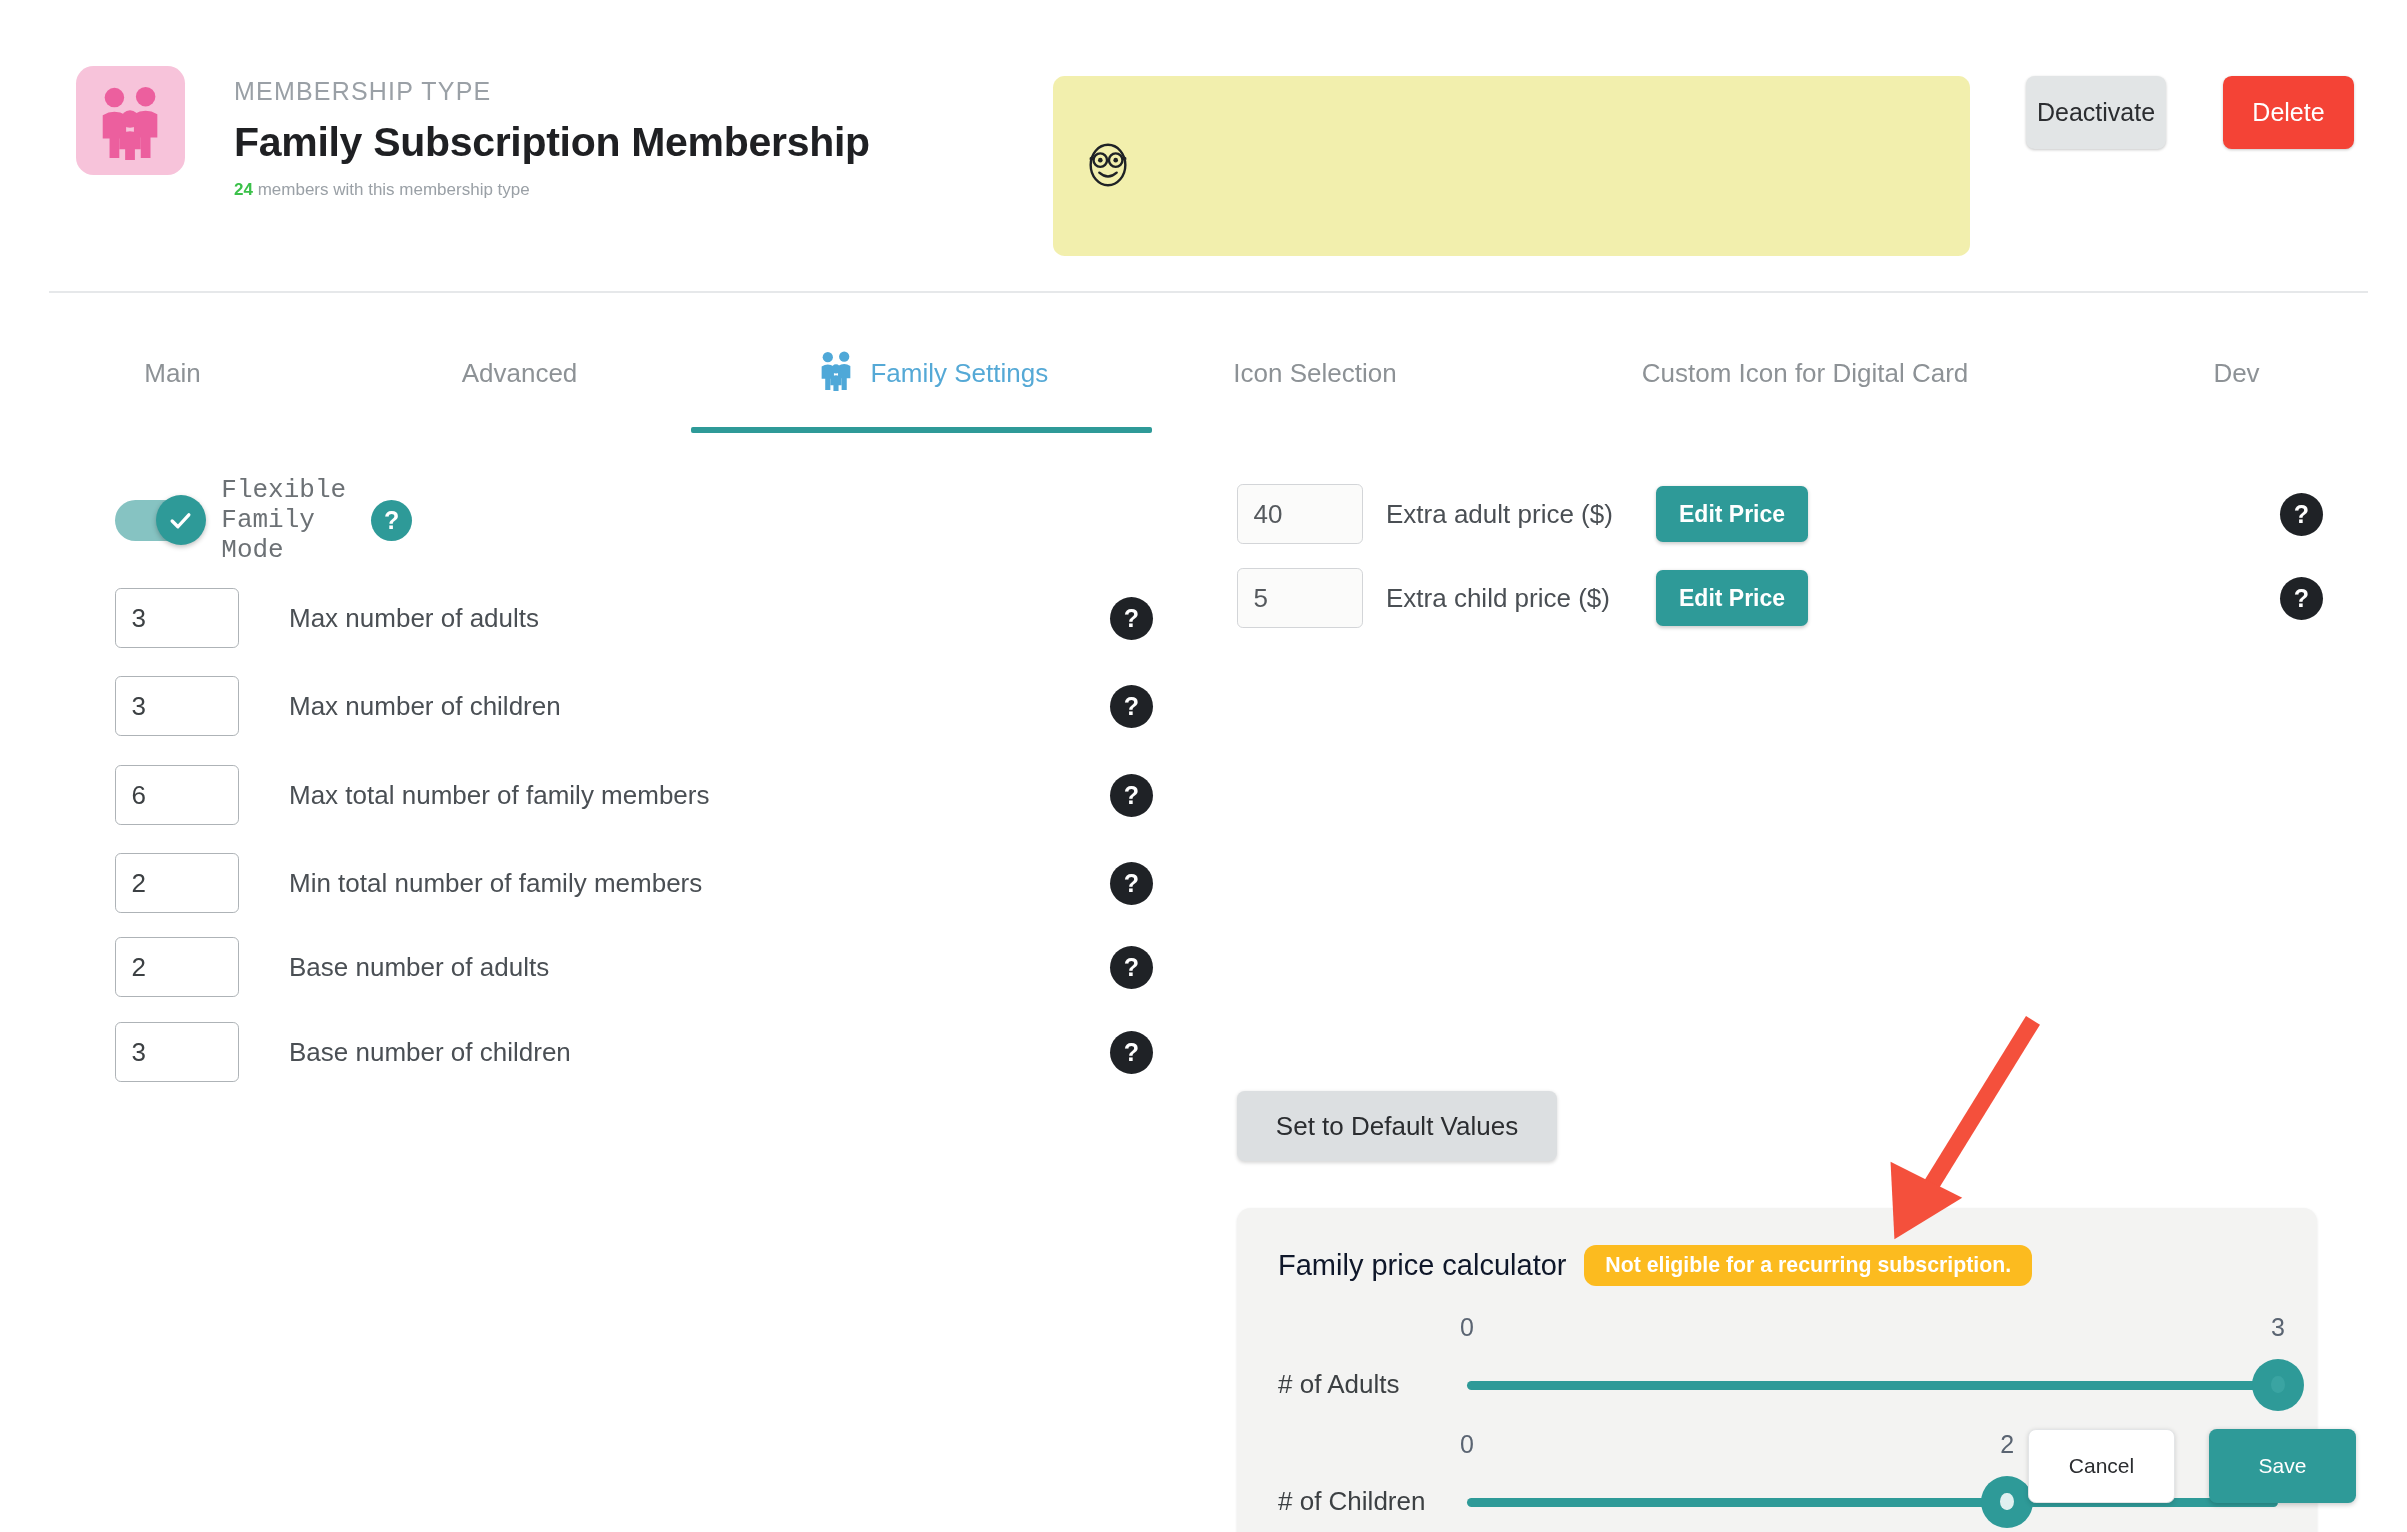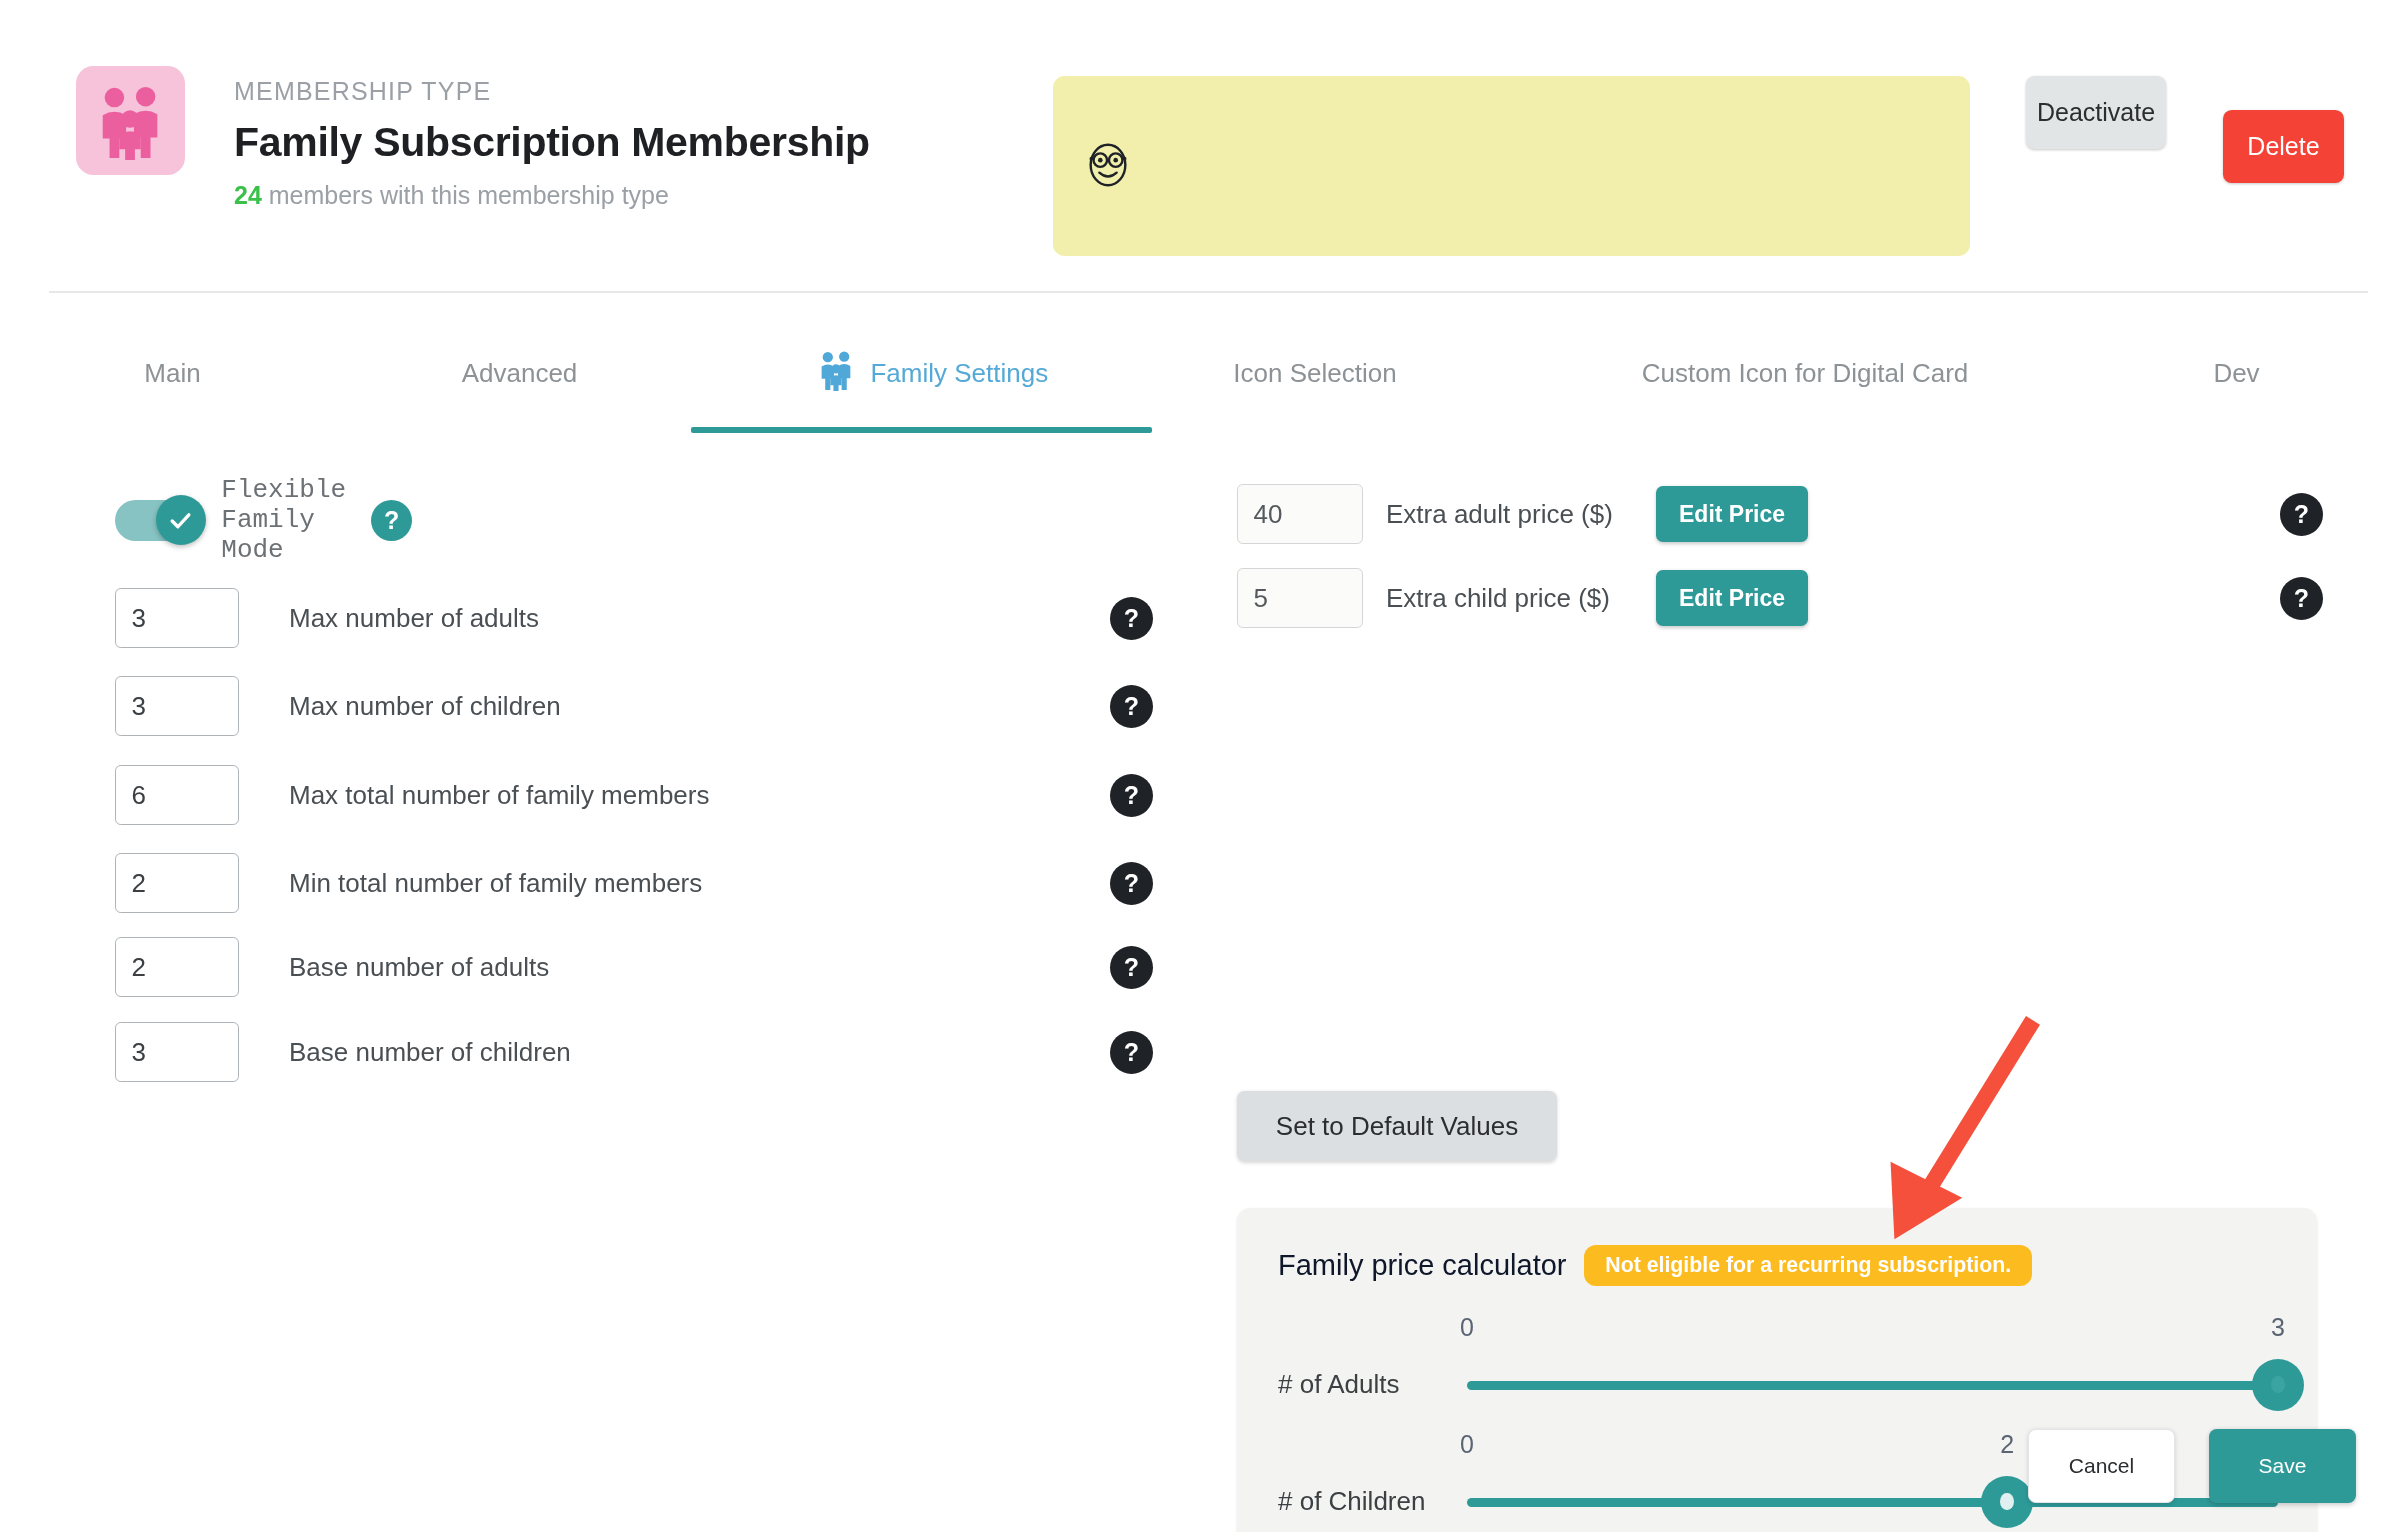--- a/index.html
+++ b/index.html
@@ -36,21 +36,21 @@
   .eyebrow {
     font-size: 25px; letter-spacing: 1.2px;
     color: #9aa0a6; font-weight: 400; line-height: 1.2;
   }
   .title {
     font-size: 41px; font-weight: 700;
     color: #1f2023; margin-top: 13.6px; line-height: 1.15;
     letter-spacing: -0.3px;
   }
   .subline {
-    font-size: 25px; color: #9aa0a6;
+    font-size: 17px; color: #9aa0a6;
     margin-top: 13.6px; line-height: 1.2;
   }
   .subline .count { color: #3bc14a; font-weight: 700; }
 
   
   .notice {
     position: absolute; left: 1053px; top: 76px;
     width: 917px; min-height: 180px;
     background: #f2efad; border-radius: 11.6px;
     display: flex; align-items: center;
@@ -69,22 +69,22 @@
     font-family: "Liberation Sans", sans-serif;
     display: flex; align-items: center; justify-content: center;
     cursor: pointer;
     box-shadow: 0 1px 2.9px rgba(0,0,0,0.22);
   }
   .btn-deactivate {
     left: 2026px; width: 140px;
     background: #e2e5e6; color: #2b2d30;
   }
   .btn-delete {
-    left: 2223px; width: 121px;
-    background: #f44336; color: #ffffff; margin-top: 34px;
+    left: 2223px; width: 131px;
+    background: #f44336; color: #ffffff;
   }
 
   .hdr-divider {
     position: absolute; left: 49px; top: 291px;
     width: 2319px; height: 1.9px; background: #e6e8ea;
   }
 
   
   .tabs {
     position: absolute; left: 0; top: 320px;

